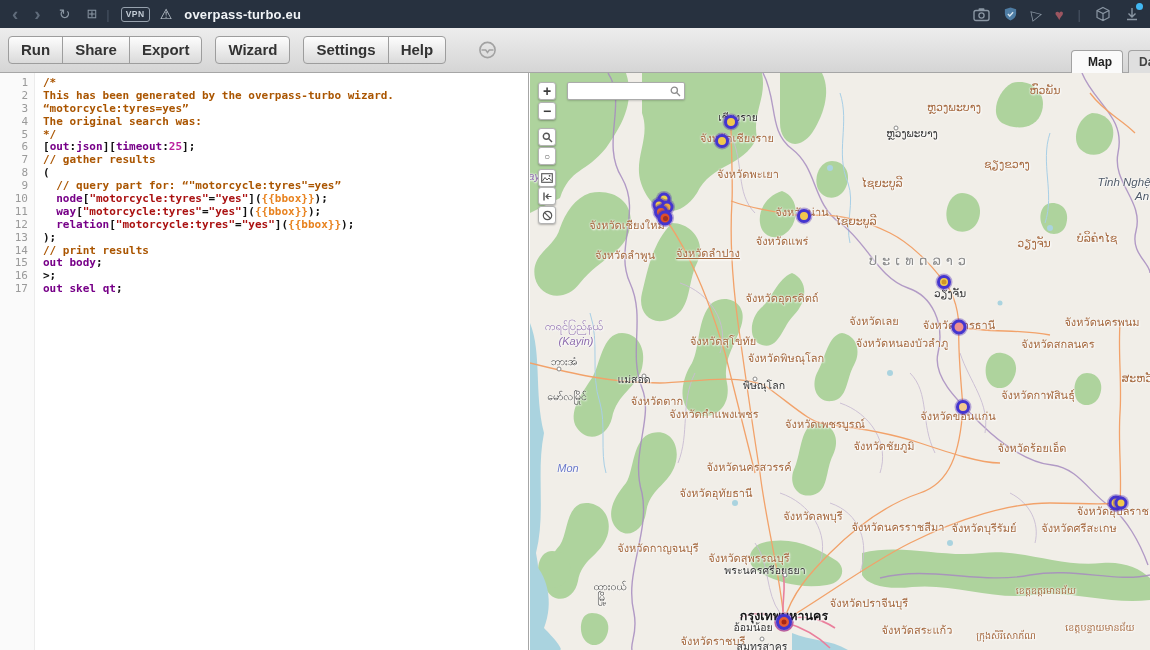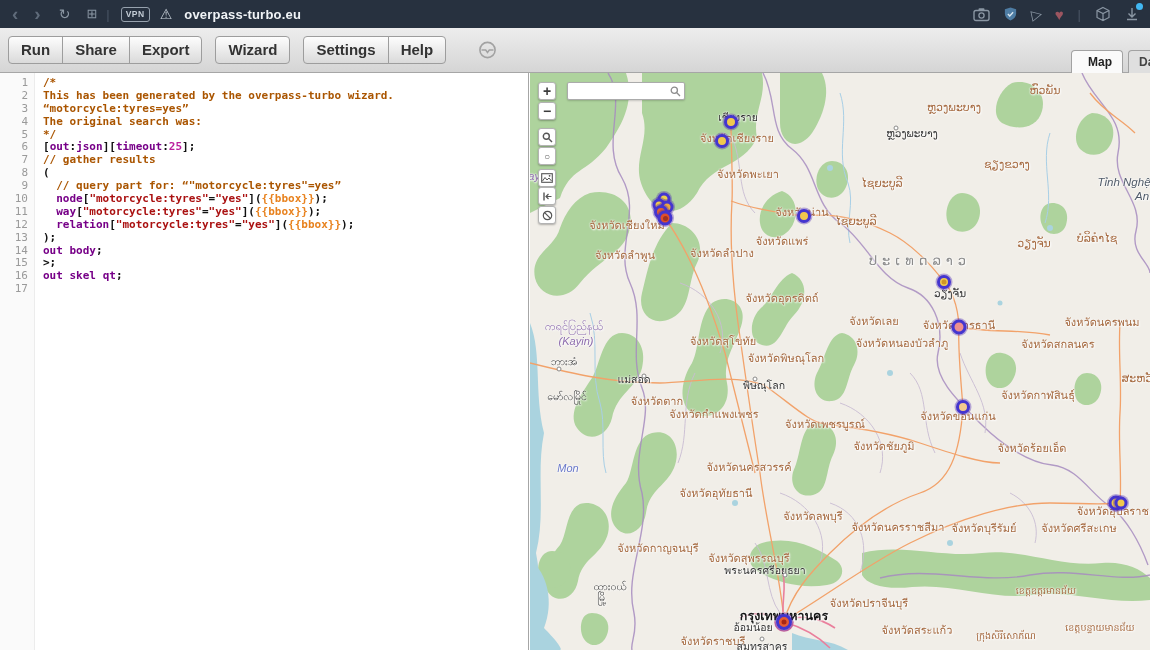--- a/index.html
+++ b/index.html
@@ -189,20 +189,21 @@
       <div class="cline"><span class="cm-com">The original search was:</span></div>
       <div class="cline"><span class="cm-com">*/</span></div>
       <div class="cline"><span class="cm-p">[</span><span class="cm-kw">out</span><span class="cm-p">:</span><span class="cm-kw">json</span><span class="cm-p">][</span><span class="cm-kw">timeout</span><span class="cm-p">:</span><span class="cm-num">25</span><span class="cm-p">];</span></div>
       <div class="cline"><span class="cm-com">// gather results</span></div>
       <div class="cline"><span class="cm-p">(</span></div>
       <div class="cline"><span class="cm-com">  // query part for: “"motorcycle:tyres"=yes”</span></div>
       <div class="cline"><span class="cm-p">  </span><span class="cm-kw">node</span><span class="cm-p">[</span><span class="cm-str">"motorcycle:tyres"</span><span class="cm-p">=</span><span class="cm-str">"yes"</span><span class="cm-p">](</span><span class="cm-tpl">{{bbox}}</span><span class="cm-p">);</span></div>
       <div class="cline"><span class="cm-p">  </span><span class="cm-kw">way</span><span class="cm-p">[</span><span class="cm-str">"motorcycle:tyres"</span><span class="cm-p">=</span><span class="cm-str">"yes"</span><span class="cm-p">](</span><span class="cm-tpl">{{bbox}}</span><span class="cm-p">);</span></div>
       <div class="cline"><span class="cm-p">  </span><span class="cm-kw">relation</span><span class="cm-p">[</span><span class="cm-str">"motorcycle:tyres"</span><span class="cm-p">=</span><span class="cm-str">"yes"</span><span class="cm-p">](</span><span class="cm-tpl">{{bbox}}</span><span class="cm-p">);</span></div>
       <div class="cline"><span class="cm-p">);</span></div>
+      <div class="cline"><span class="cm-com">// print results</span></div>
       <div class="cline"><span class="cm-kw">out</span><span class="cm-p"> </span><span class="cm-kw">body</span><span class="cm-p">;</span></div>
       <div class="cline"><span class="cm-p">&gt;;</span></div>
       <div class="cline"><span class="cm-kw">out</span><span class="cm-p"> </span><span class="cm-kw">skel</span><span class="cm-p"> </span><span class="cm-kw">qt</span><span class="cm-p">;</span></div>
     </div>
 </div>
 
 <div class="map">
   <svg class="deco" width="620" height="577" viewBox="0 0 620 577">
 
     <g fill="#aed39d" stroke="none">
@@ -293,21 +294,21 @@
   </svg>
 
   <div id="labels-host">
       <div class="mlabel city" style="left: 208px; top: 44px;">เชียงราย</div>
       <div class="mlabel prov" style="left: 207px; top: 65px;">จังหวัดเชียงราย</div>
       <div class="mlabel prov" style="left: 218px; top: 101px;">จังหวัดพะเยา</div>
       <div class="mlabel prov" style="left: 272px; top: 139px;">จังหวัดน่าน</div>
       <div class="mlabel prov" style="left: 97px; top: 152px;">จังหวัดเชียงใหม่</div>
       <div class="mlabel prov" style="left: 95px; top: 182px;">จังหวัดลำพูน</div>
       <div class="mlabel prov" style="left: 252px; top: 168px;">จังหวัดแพร่</div>
-      <div class="mlabel prov" style="left: 192px; top: 180px;">จังหวัดลำปาง</div>
+      <div class="mlabel prov" style="left: 178px; top: 180px; text-decoration: underline;">จังหวัดลำปาง</div>
       <div class="mlabel lao" style="left: 515px; top: 17px;">ຫົວພັນ</div>
       <div class="mlabel lao" style="left: 424px; top: 34px;">ຫຼວງພະບາງ</div>
       <div class="mlabel laocity" style="left: 382px; top: 60px;">ຫຼວງພະບາງ</div>
       <div class="mlabel lao" style="left: 477px; top: 91px;">ຊຽງຂວາງ</div>
       <div class="mlabel vstate" style="left: 594px; top: 92px;">Tỉnh Nghệ</div>
       <div class="mlabel vstate" style="left: 612px; top: 106px;">An</div>
       <div class="mlabel lao" style="left: 352px; top: 110px;">ໄຊຍະບູລີ</div>
       <div class="mlabel lao" style="left: 326px; top: 148px;">ໄຊຍະບູລີ</div>
       <div class="mlabel lao" style="left: 504px; top: 170px;">ວຽງຈັນ</div>
       <div class="mlabel lao" style="left: 567px; top: 165px;">ບໍລິຄຳໄຊ</div>

